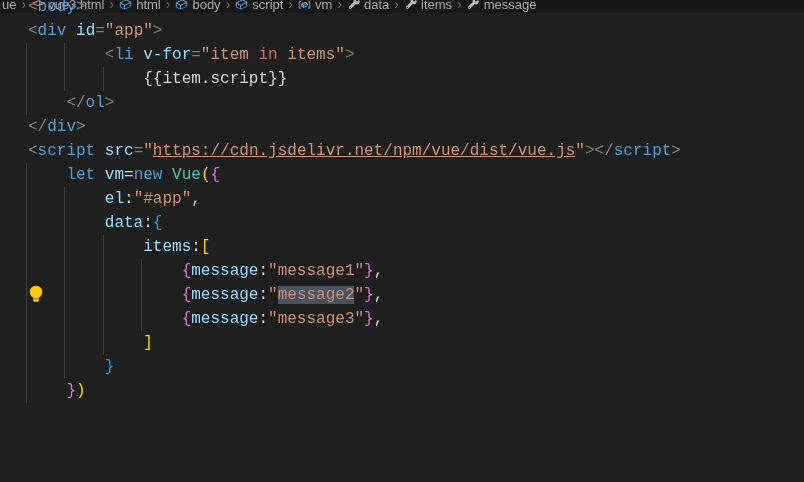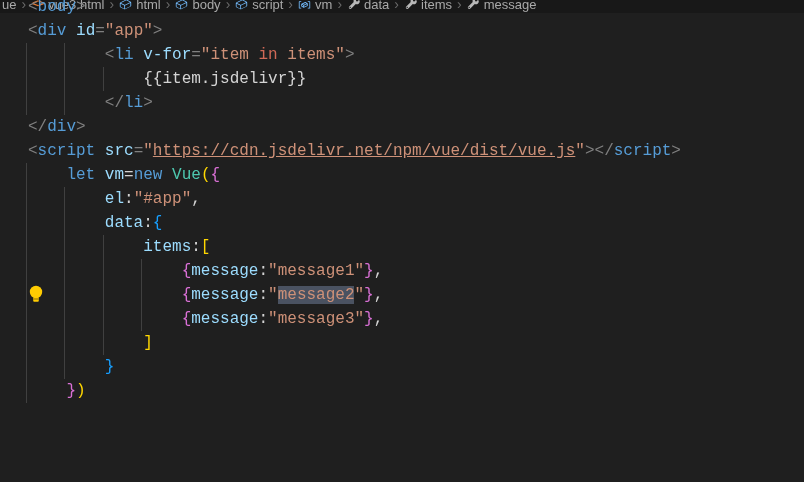--- a/index.html
+++ b/index.html
@@ -103,22 +103,22 @@
             </svg>
           </span>
           <span>message</span>
         </span>
       </div>
   </div>
   <div class="editor" id="editor">
       <div class="code-line clip"><span class="tk-pun" style="color: rgb(128, 128, 128);">&lt;</span><span class="tk-tag" style="color: rgb(86, 156, 214);">body</span><span class="tk-pun" style="color: rgb(128, 128, 128);">&gt;</span></div>
       <div class="code-line"><span class="tk-pun" style="color: rgb(128, 128, 128);">&lt;</span><span class="tk-tag" style="color: rgb(86, 156, 214);">div</span><span class="tk-ws" style="color: rgb(212, 212, 212);"> </span><span class="tk-attr" style="color: rgb(156, 220, 254);">id</span><span class="tk-pun" style="color: rgb(128, 128, 128);">=</span><span class="tk-str" style="color: rgb(206, 145, 120);">"app"</span><span class="tk-pun" style="color: rgb(128, 128, 128);">&gt;</span></div>
       <div class="code-line"><span class="guide" style="left: 26px;"></span><span class="guide" style="left: 64.4px;"></span><span class="tk-ws" style="color: rgb(212, 212, 212);">        </span><span class="tk-pun" style="color: rgb(128, 128, 128);">&lt;</span><span class="tk-tag" style="color: rgb(86, 156, 214);">li</span><span class="tk-ws" style="color: rgb(212, 212, 212);"> </span><span class="tk-attr" style="color: rgb(156, 220, 254);">v-for</span><span class="tk-pun" style="color: rgb(128, 128, 128);">=</span><span class="tk-str" style="color: rgb(206, 145, 120);">"item </span><span class="tk-inkw" style="color: rgb(209, 105, 87);">in</span><span class="tk-str" style="color: rgb(206, 145, 120);"> items"</span><span class="tk-pun" style="color: rgb(128, 128, 128);">&gt;</span></div>
-      <div class="code-line"><span class="guide" style="left: 26px;"></span><span class="guide" style="left: 64.4px;"></span><span class="guide" style="left: 102.8px;"></span><span class="tk-ws" style="color: rgb(212, 212, 212);">            </span><span class="tk-wh" style="color: rgb(212, 212, 212);">{{item.jsdelivr}}</span></div>
-      <div class="code-line"><span class="guide" style="left: 26px;"></span><span class="guide" style="left: 64.4px;"></span><span class="tk-ws" style="color: rgb(212, 212, 212);">        </span><span class="tk-pun" style="color: rgb(128, 128, 128);">&lt;/</span><span class="tk-tag" style="color: rgb(86, 156, 214);">li</span><span class="tk-pun" style="color: rgb(128, 128, 128);">&gt;</span></div>
+      <div class="code-line"><span class="guide" style="left: 26px;"></span><span class="guide" style="left: 64.4px;"></span><span class="guide" style="left: 102.8px;"></span><span class="tk-ws" style="color: rgb(212, 212, 212);">            </span><span class="tk-wh" style="color: rgb(212, 212, 212);">{{item.script}}</span></div>
+      <div class="code-line"><span class="guide" style="left: 26px;"></span><span class="tk-ws" style="color: rgb(212, 212, 212);">    </span><span class="tk-pun" style="color: rgb(128, 128, 128);">&lt;/</span><span class="tk-tag" style="color: rgb(86, 156, 214);">ol</span><span class="tk-pun" style="color: rgb(128, 128, 128);">&gt;</span></div>
       <div class="code-line"><span class="tk-pun" style="color: rgb(128, 128, 128);">&lt;/</span><span class="tk-tag" style="color: rgb(86, 156, 214);">div</span><span class="tk-pun" style="color: rgb(128, 128, 128);">&gt;</span></div>
       <div class="code-line"><span class="tk-pun" style="color: rgb(128, 128, 128);">&lt;</span><span class="tk-tag" style="color: rgb(86, 156, 214);">script</span><span class="tk-ws" style="color: rgb(212, 212, 212);"> </span><span class="tk-attr" style="color: rgb(156, 220, 254);">src</span><span class="tk-pun" style="color: rgb(128, 128, 128);">=</span><span class="tk-str" style="color: rgb(206, 145, 120);">"</span><span class="tk-link" style="color: rgb(206, 145, 120);">https://cdn.jsdelivr.net/npm/vue/dist/vue.js</span><span class="tk-str" style="color: rgb(206, 145, 120);">"</span><span class="tk-pun" style="color: rgb(128, 128, 128);">&gt;&lt;/</span><span class="tk-tag" style="color: rgb(86, 156, 214);">script</span><span class="tk-pun" style="color: rgb(128, 128, 128);">&gt;</span></div>
       <div class="code-line"><span class="guide" style="left: 26px;"></span><span class="tk-ws" style="color: rgb(212, 212, 212);">    </span><span class="tk-kw" style="color: rgb(86, 156, 214);">let</span><span class="tk-ws" style="color: rgb(212, 212, 212);"> </span><span class="tk-attr" style="color: rgb(156, 220, 254);">vm</span><span class="tk-wh" style="color: rgb(212, 212, 212);">=</span><span class="tk-kw" style="color: rgb(86, 156, 214);">new</span><span class="tk-ws" style="color: rgb(212, 212, 212);"> </span><span class="tk-cls" style="color: rgb(78, 201, 176);">Vue</span><span class="tk-b1" style="color: rgb(255, 215, 0);">(</span><span class="tk-b2" style="color: rgb(218, 112, 214);">{</span></div>
       <div class="code-line"><span class="guide" style="left: 26px;"></span><span class="guide" style="left: 64.4px;"></span><span class="tk-ws" style="color: rgb(212, 212, 212);">        </span><span class="tk-attr" style="color: rgb(156, 220, 254);">el</span><span class="tk-wh" style="color: rgb(212, 212, 212);">:</span><span class="tk-str" style="color: rgb(206, 145, 120);">"#app"</span><span class="tk-wh" style="color: rgb(212, 212, 212);">,</span></div>
       <div class="code-line"><span class="guide" style="left: 26px;"></span><span class="guide" style="left: 64.4px;"></span><span class="tk-ws" style="color: rgb(212, 212, 212);">        </span><span class="tk-attr" style="color: rgb(156, 220, 254);">data</span><span class="tk-wh" style="color: rgb(212, 212, 212);">:</span><span class="tk-b3" style="color: rgb(23, 159, 255);">{</span></div>
       <div class="code-line"><span class="guide" style="left: 26px;"></span><span class="guide" style="left: 64.4px;"></span><span class="guide" style="left: 102.8px;"></span><span class="tk-ws" style="color: rgb(212, 212, 212);">            </span><span class="tk-attr" style="color: rgb(156, 220, 254);">items</span><span class="tk-wh" style="color: rgb(212, 212, 212);">:</span><span class="tk-b1" style="color: rgb(255, 215, 0);">[</span></div>
       <div class="code-line"><span class="guide" style="left: 26px;"></span><span class="guide" style="left: 64.4px;"></span><span class="guide" style="left: 102.8px;"></span><span class="guide" style="left: 141.2px;"></span><span class="tk-ws" style="color: rgb(212, 212, 212);">                </span><span class="tk-b2" style="color: rgb(218, 112, 214);">{</span><span class="tk-attr" style="color: rgb(156, 220, 254);">message</span><span class="tk-wh" style="color: rgb(212, 212, 212);">:</span><span class="tk-str" style="color: rgb(206, 145, 120);">"message1"</span><span class="tk-b2" style="color: rgb(218, 112, 214);">}</span><span class="tk-wh" style="color: rgb(212, 212, 212);">,</span></div>
       <div class="code-line"><span class="guide" style="left: 26px;"></span><span class="guide" style="left: 64.4px;"></span><span class="guide" style="left: 102.8px;"></span><span class="guide" style="left: 141.2px;"></span><span class="bulb"><svg width="18" height="21" viewBox="0 0 18 21">
             <circle cx="9" cy="8" r="6.2" fill="#ffcc02"></circle>
             <rect x="6.2" y="13.2" width="5.6" height="4.6" rx="1" fill="#ffcc02"></rect>

